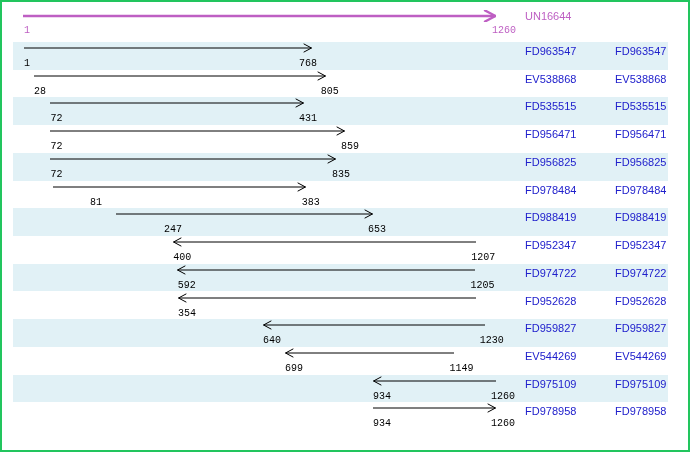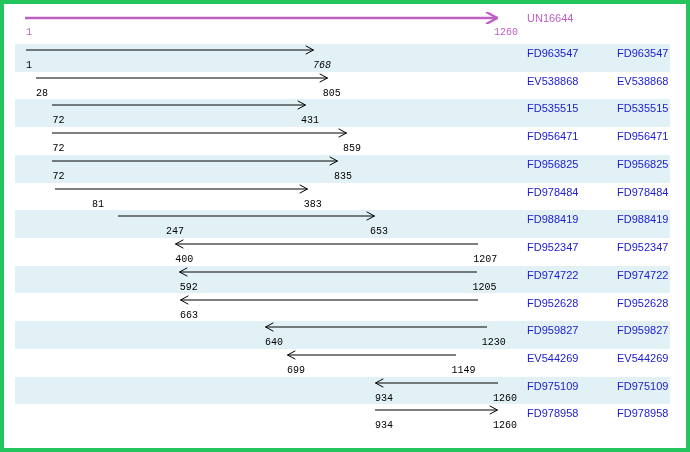--- a/index.html
+++ b/index.html
@@ -1,20 +1,20 @@
 <!DOCTYPE html>
 <html><head>
 <meta charset="utf-8">
 <style>
   html,body{margin:0;padding:0;background:#fff;}
   .page{
     position:relative;
     width:690px;height:452px;
     box-sizing:border-box;
-    border:4px solid #22c55e;
+    border:2px solid #22c55e;
     background:#fff;
     overflow:hidden;
     font-family:"Liberation Sans",sans-serif;
   }
   .abs{position:absolute;}
   .num{
     position:absolute;
     font-family:"Liberation Mono",monospace;
     font-size:10px;line-height:10px;
     color:#000;white-space:nowrap;
@@ -61,21 +61,21 @@
 
   <div class="abs" style="left:0;top:0;width:686px;height:448px;">
       <div class="row" style="top: 40px; height: 27.7px; background: rgb(225, 241, 246);">
         <div class="arrow-wrap" style="left: 10.5px; top: 1px;">
           <svg width="288" height="10" viewBox="0 0 288 10" xmlns="http://www.w3.org/2000/svg">
             <path d="M0 5 L287.5 5" stroke="#000000" stroke-width="1" fill="none"></path>
             <polyline points="280,1 287.5,5 280,9" stroke="#000000" stroke-width="1" fill="none" stroke-linecap="round"></polyline>
           </svg>
         </div>
         <div class="num" style="left: 11px; top: 17px;">1</div>
-        <div class="num" style="left: 298px; top: 17px; font-style: italic;">768</div>
+        <div class="num" style="left: 286px; top: 17px;">768</div>
         <span class="acc" style="left: 512px; top: 3px; color: rgb(32, 32, 204);">FD963547</span>
         <span class="acc" style="left: 602px; top: 3px; color: rgb(32, 32, 204);">FD963547</span>
       </div>
       <div class="row" style="top: 67.7px; height: 27.7px; background: rgb(255, 255, 255);">
         <div class="arrow-wrap" style="left: 20.6px; top: 1px;">
           <svg width="292" height="10" viewBox="0 0 292 10" xmlns="http://www.w3.org/2000/svg">
             <path d="M0 5 L291.5 5" stroke="#000000" stroke-width="1" fill="none"></path>
             <polyline points="284,1 291.5,5 284,9" stroke="#000000" stroke-width="1" fill="none" stroke-linecap="round"></polyline>
           </svg>
         </div>
@@ -168,21 +168,21 @@
         <span class="acc" style="left: 512px; top: 3px; color: rgb(32, 32, 204);">FD974722</span>
         <span class="acc" style="left: 602px; top: 3px; color: rgb(32, 32, 204);">FD974722</span>
       </div>
       <div class="row" style="top: 289.5px; height: 27.7px; background: rgb(255, 255, 255);">
         <div class="arrow-wrap" style="left: 164.6px; top: 1px;">
           <svg width="298" height="10" viewBox="0 0 298 10" xmlns="http://www.w3.org/2000/svg">
             <path d="M298 5 L0.5 5" stroke="#000000" stroke-width="1" fill="none"></path>
             <polyline points="8,1 0.5,5 8,9" stroke="#000000" stroke-width="1" fill="none" stroke-linecap="round"></polyline>
           </svg>
         </div>
-        <div class="num" style="left: 165.1px; top: 17px;">663</div>
+        <div class="num" style="left: 165.1px; top: 17px;">354</div>
         <div class="num" style="left: 468px; top: 17px; margin-top: 48px;">1208</div>
         <span class="acc" style="left: 512px; top: 3px; color: rgb(32, 32, 204);">FD952628</span>
         <span class="acc" style="left: 602px; top: 3px; color: rgb(32, 32, 204);">FD952628</span>
       </div>
       <div class="row" style="top: 317.2px; height: 27.7px; background: rgb(225, 241, 246);">
         <div class="arrow-wrap" style="left: 249.6px; top: 1px;">
           <svg width="222" height="10" viewBox="0 0 222 10" xmlns="http://www.w3.org/2000/svg">
             <path d="M222 5 L0.5 5" stroke="#000000" stroke-width="1" fill="none"></path>
             <polyline points="8,1 0.5,5 8,9" stroke="#000000" stroke-width="1" fill="none" stroke-linecap="round"></polyline>
           </svg>

